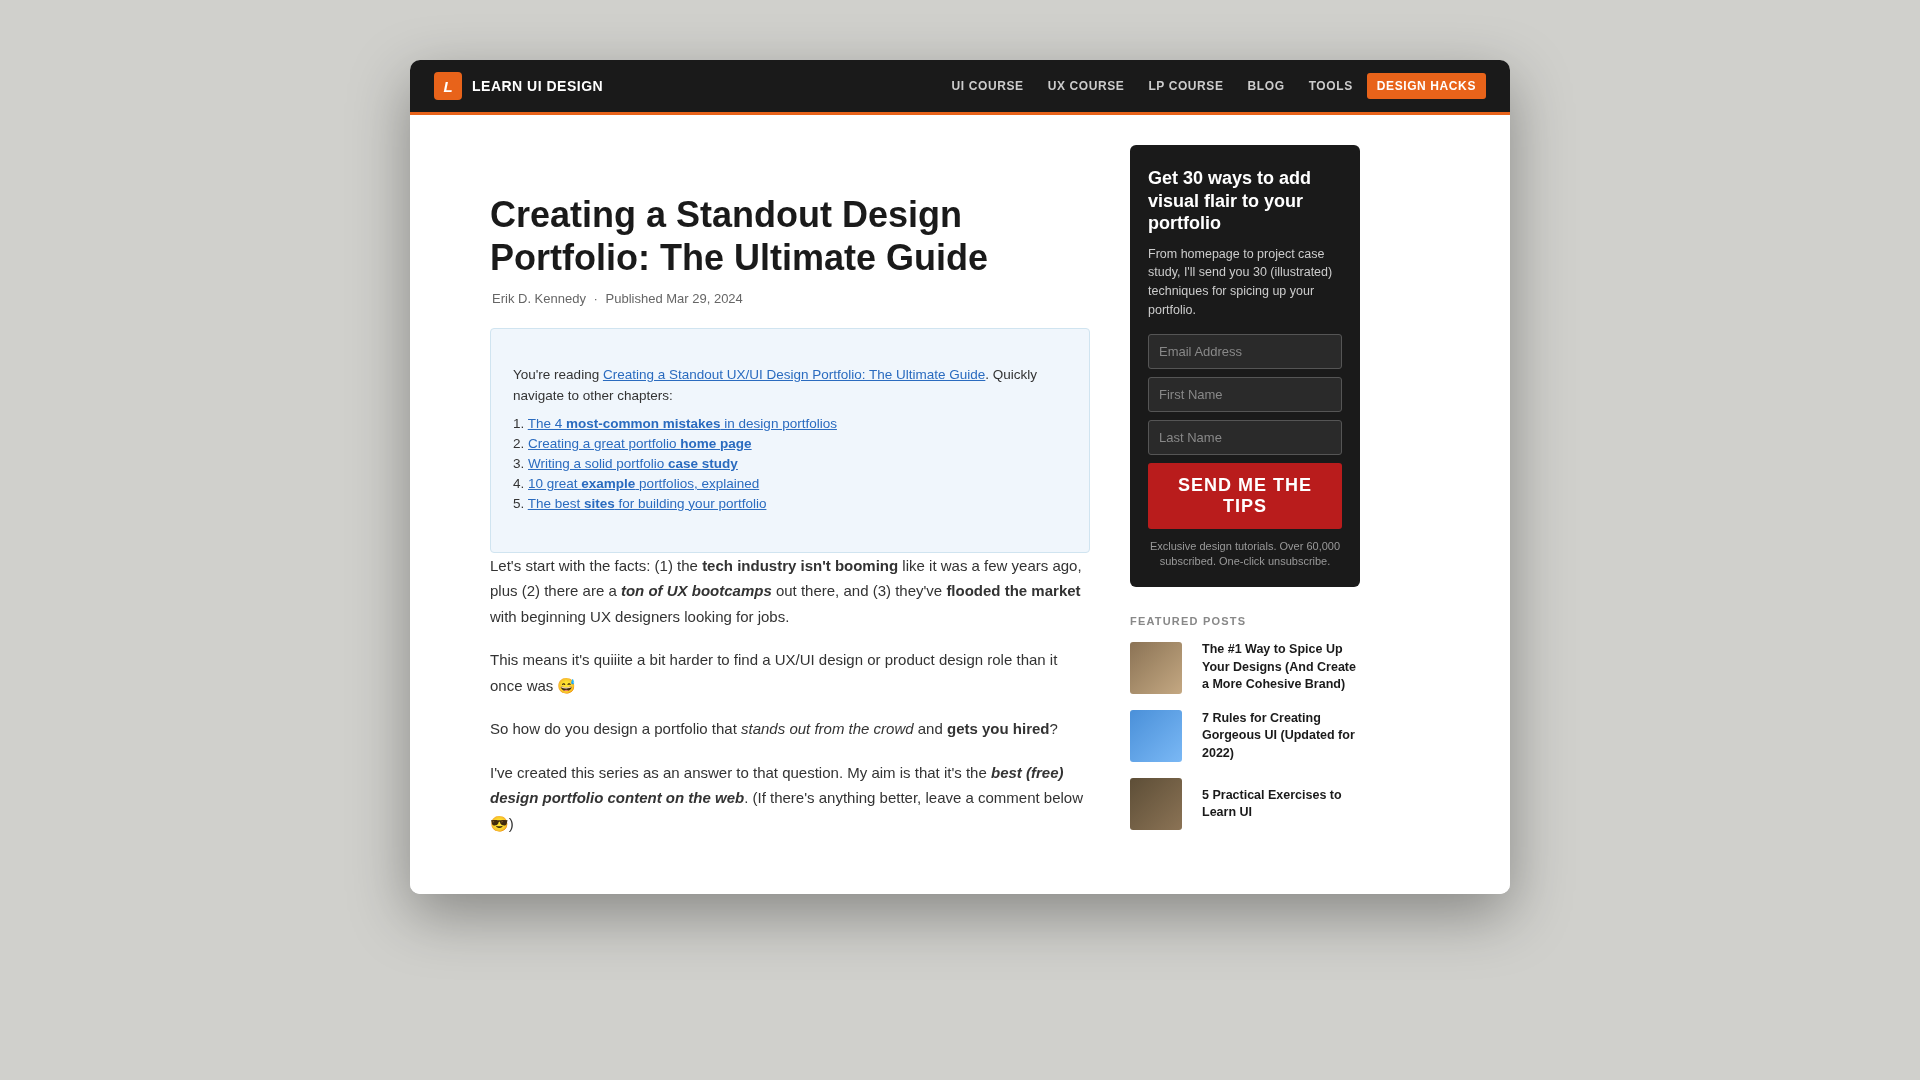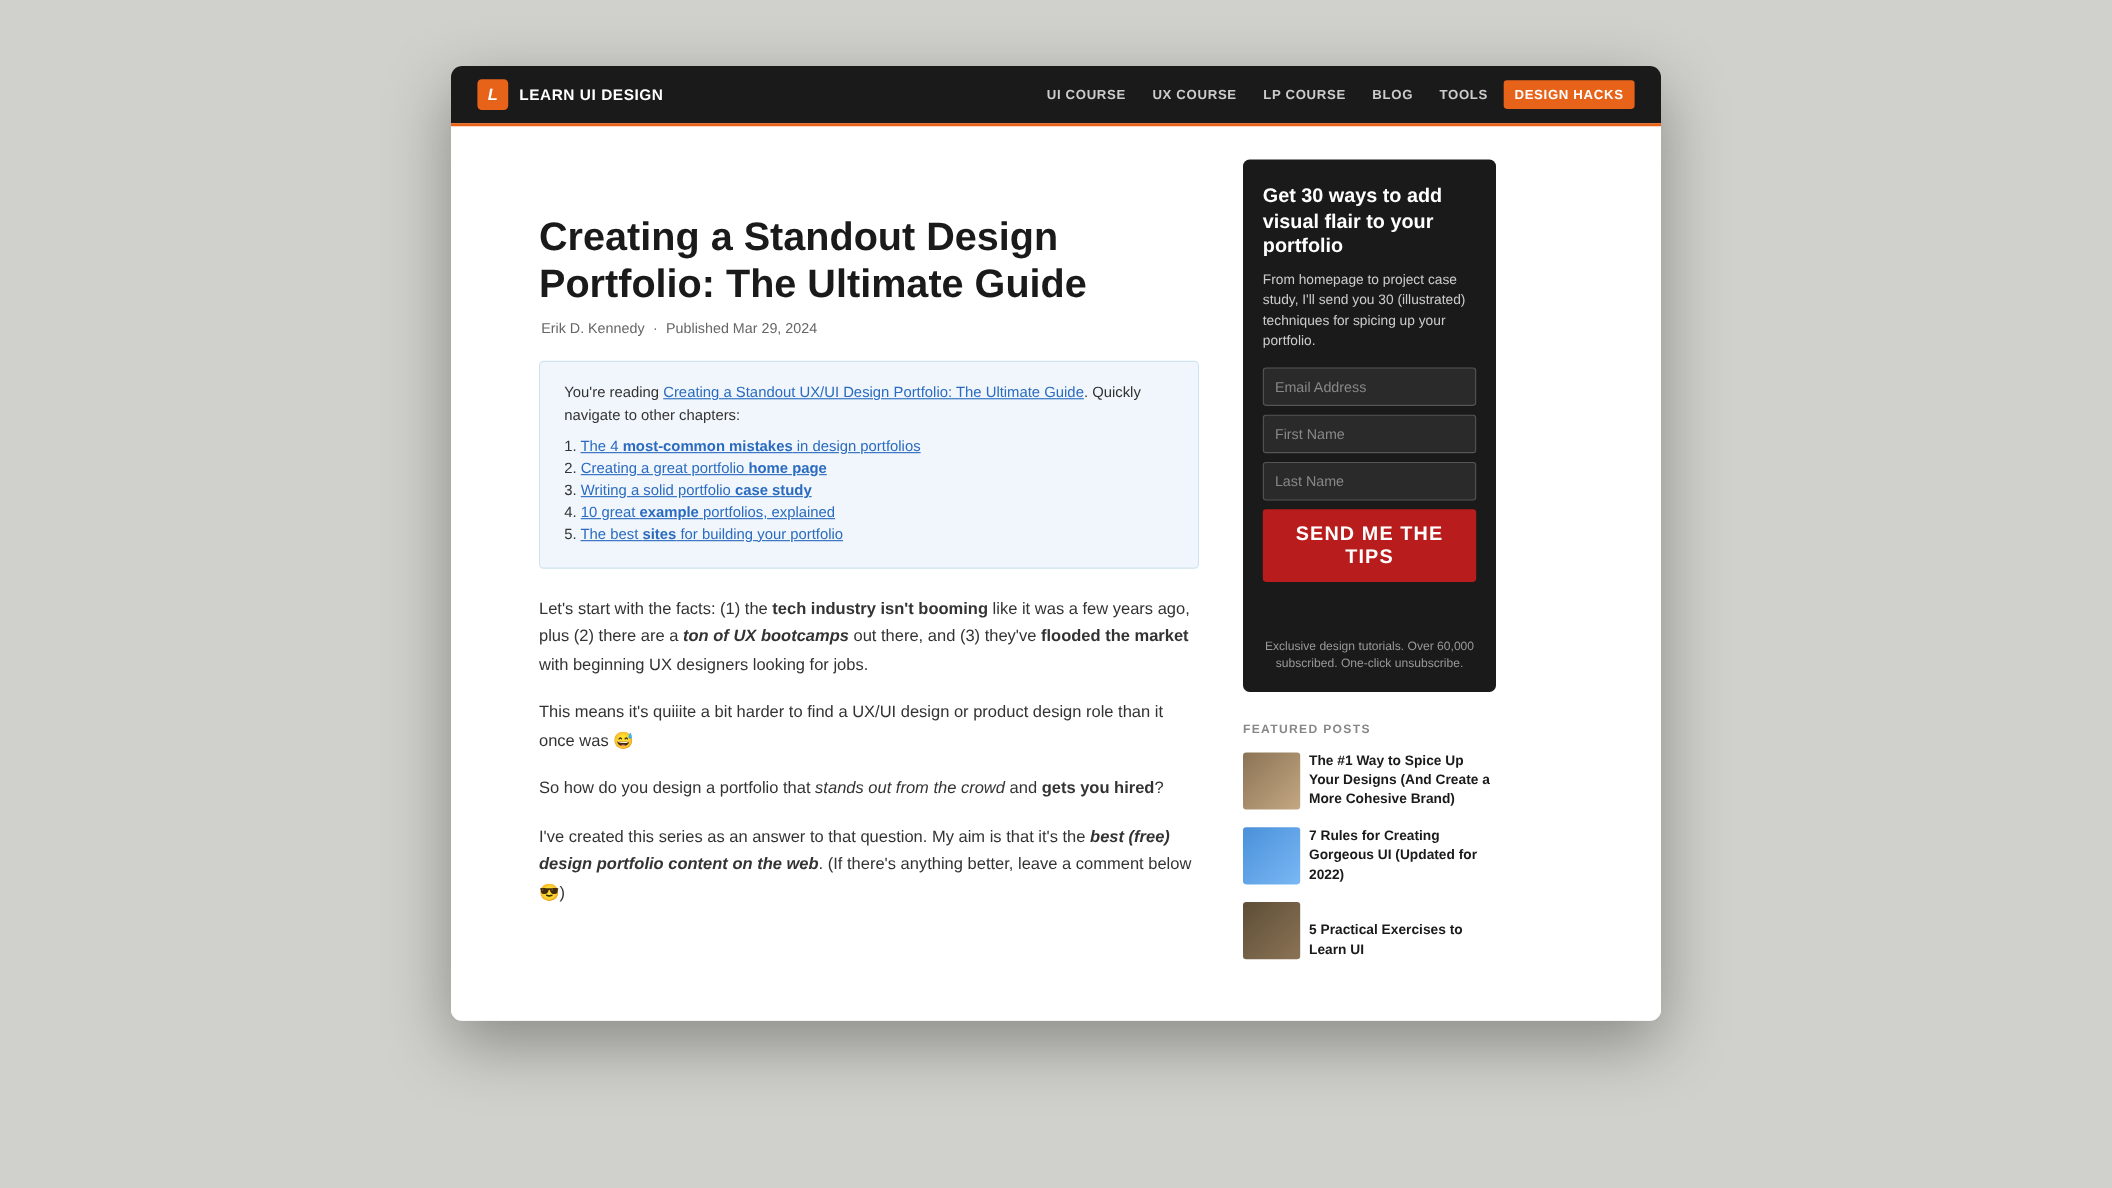--- a/index.html
+++ b/index.html
@@ -98,22 +98,21 @@
       margin-bottom: 22px;
     }
     .article-meta span {
       margin: 0 2px;
     }
     
     .toc-box {
       background: #f0f6fc;
       border: 1px solid #d0e4f0;
       border-radius: 4px;
-      padding: 18px 22px;
-      margin-bottom: 24px;
+      padding: 36px 22px;
     }
     .toc-intro {
       font-size: 13.5px;
       color: #333;
       margin-bottom: 10px;
       line-height: 1.5;
     }
     .toc-intro a {
       color: #2a6bbf;
       text-decoration: underline;
@@ -195,36 +194,35 @@
       border-radius: 3px;
       cursor: pointer;
       text-transform: uppercase;
       margin-bottom: 10px;
     }
     .email-card-note {
       font-size: 11px;
       color: #999;
       text-align: center;
       line-height: 1.4;
-      margin-top: 42px;
     }
     
     .featured-title {
       font-size: 11px;
       font-weight: 800;
       letter-spacing: 1.2px;
       color: #888;
       text-transform: uppercase;
       margin-bottom: 14px;
     }
     .featured-post {
       display: flex;
-      gap: 8px;
+      gap: 20px;
       margin-bottom: 16px;
-      align-items: flex-end;
+      align-items: center;
     }
     .post-thumb {
       width: 52px;
       height: 52px;
       background: #ddd;
       border-radius: 3px;
       flex-shrink: 0;
       overflow: hidden;
       display: flex;
       align-items: center;

